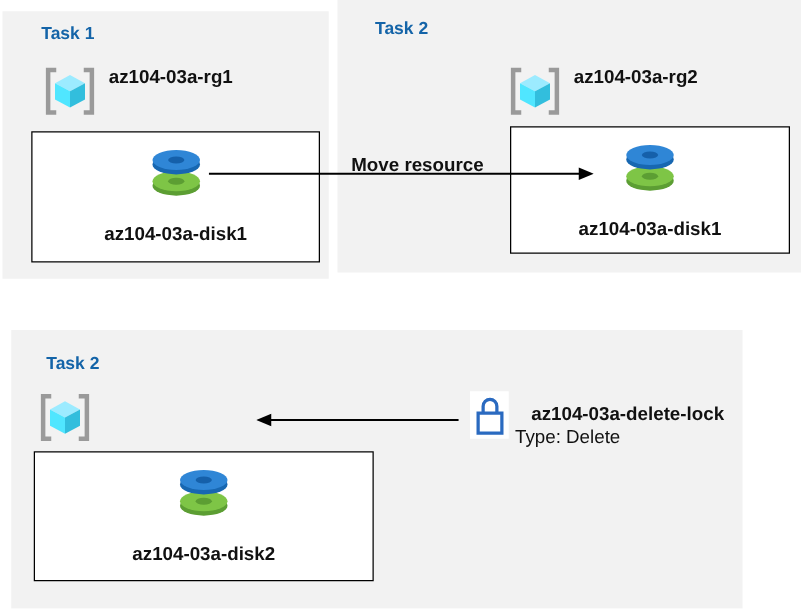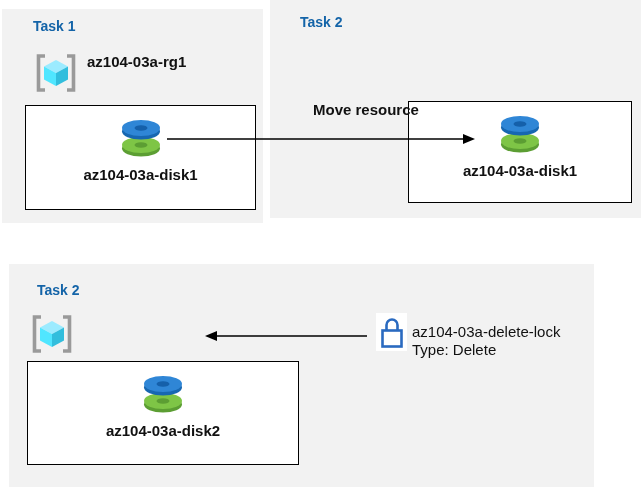--- a/index.html
+++ b/index.html
@@ -18,35 +18,35 @@
 
   .rg-row{position:absolute;display:flex;align-items:flex-start;gap:9px;}
   .t1 .rg-row{left:32px;top:44px;}
   .t2 .rg-row{left:136px;top:53px;}
   .t3 .rg-row{left:21px;top:50px;}
 
   .rg-label,.disk-label{font-size:15px;font-weight:700;color:#111;white-space:nowrap;}
 
   .resource-box{position:absolute;background:#ffffff;border:1.5px solid #000;
     box-sizing:border-box;display:flex;flex-direction:column;align-items:center;
-    padding-top:13px;gap:7px;}
+    padding-top:13px;gap:20px;}
   .t1 .resource-box{left:23px;top:96px;width:231px;height:105px;}
   .t2 .resource-box{left:138px;top:101px;width:224px;height:102px;}
   .t3 .resource-box{left:18px;top:97px;width:272px;height:104px;}
 
-  .move-label{position:absolute;left:281px;top:101px;font-size:15px;font-weight:700;color:#111;white-space:nowrap;margin-left:32px;}
+  .move-label{position:absolute;left:281px;top:124px;font-size:15px;font-weight:700;color:#111;white-space:nowrap;}
 
   .arrow{position:absolute;}
   .arrow-move{left:167px;top:132px;}
   .arrow-lock{left:205px;top:329px;}
 
   .lock-badge{position:absolute;left:367px;top:49px;width:31px;height:38px;background:#ffffff;
     display:flex;align-items:center;justify-content:center;}
   .lock-text{position:absolute;left:403px;top:59px;font-size:15px;line-height:18px;color:#111;white-space:nowrap;}
-  .lock-name{font-weight:400;}
+  .lock-name{font-weight:700;margin-left:13px;}
   .lock-type-label{font-weight:400;}
 </style>
 </head>
 <body>
 
 <div class="canvas">
 
   <section class="panel t1">
     <div class="panel-title">Task 1</div>
     <div class="rg-row">
@@ -67,20 +67,30 @@
         <ellipse cx="22" cy="12.5" rx="19" ry="8" fill="#1767b1"></ellipse>
         <ellipse cx="22" cy="9" rx="19" ry="8" fill="#2f86d6"></ellipse>
         <ellipse cx="22" cy="9" rx="6.5" ry="2.8" fill="#1560aa"></ellipse>
       </svg>
       <div class="disk-label">az104-03a-disk1</div>
     </div>
   </section>
 
   <section class="panel t2">
     <div class="panel-title">Task 2</div>
+    <div class="rg-row">
+      <svg width="44" height="40" viewBox="0 0 44 40">
+        <path d="M11 3 H4.5 V37 H11" fill="none" stroke="#9a9a9a" stroke-width="3.6"></path>
+        <path d="M33 3 H39.5 V37 H33" fill="none" stroke="#9a9a9a" stroke-width="3.6"></path>
+        <polygon points="22,7 34,13.5 22,20 10,13.5" fill="#9cebff"></polygon>
+        <polygon points="10,13.5 22,20 22,33 10,26.5" fill="#50e6ff"></polygon>
+        <polygon points="34,13.5 22,20 22,33 34,26.5" fill="#32bedd"></polygon>
+      </svg>
+      <div class="rg-label">az104-03a-rg2</div>
+    </div>
     <div class="resource-box">
       <svg width="44" height="40" viewBox="0 0 44 40">
         <ellipse cx="22" cy="29.5" rx="19" ry="8" fill="#5c9e33"></ellipse>
         <ellipse cx="22" cy="26" rx="19" ry="8" fill="#7ec546"></ellipse>
         <ellipse cx="22" cy="26" rx="6.5" ry="2.8" fill="#5c9e33"></ellipse>
         <ellipse cx="22" cy="12.5" rx="19" ry="8" fill="#1767b1"></ellipse>
         <ellipse cx="22" cy="9" rx="19" ry="8" fill="#2f86d6"></ellipse>
         <ellipse cx="22" cy="9" rx="6.5" ry="2.8" fill="#1560aa"></ellipse>
       </svg>
       <div class="disk-label">az104-03a-disk1</div>

